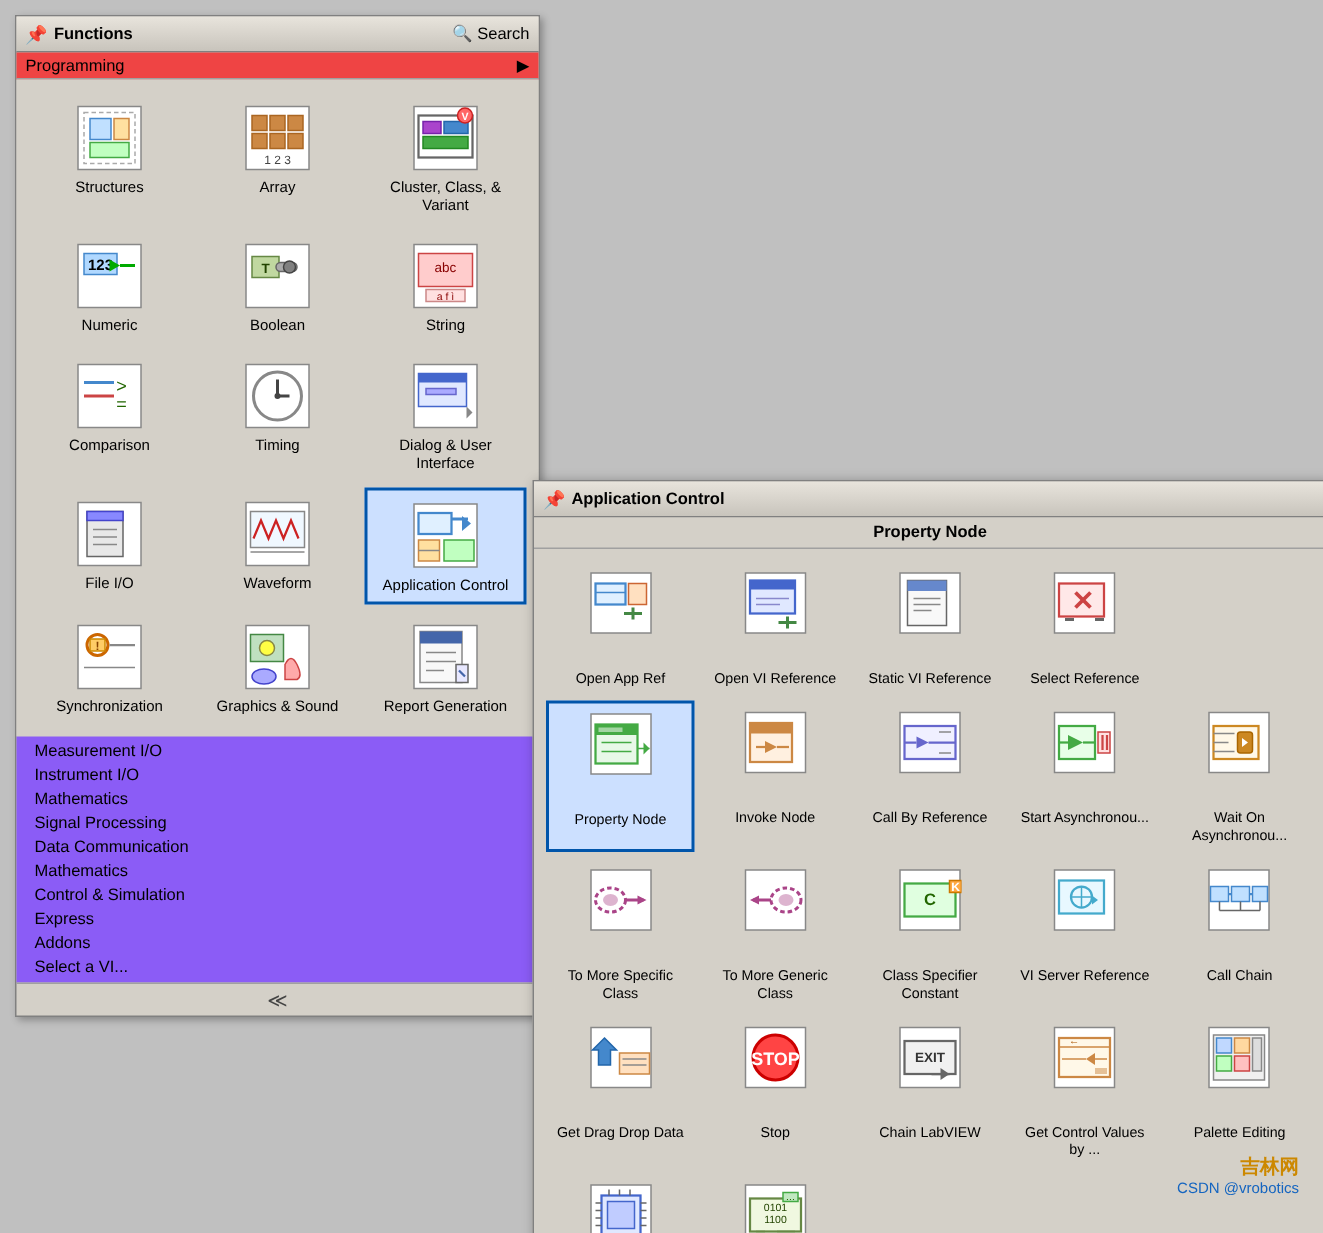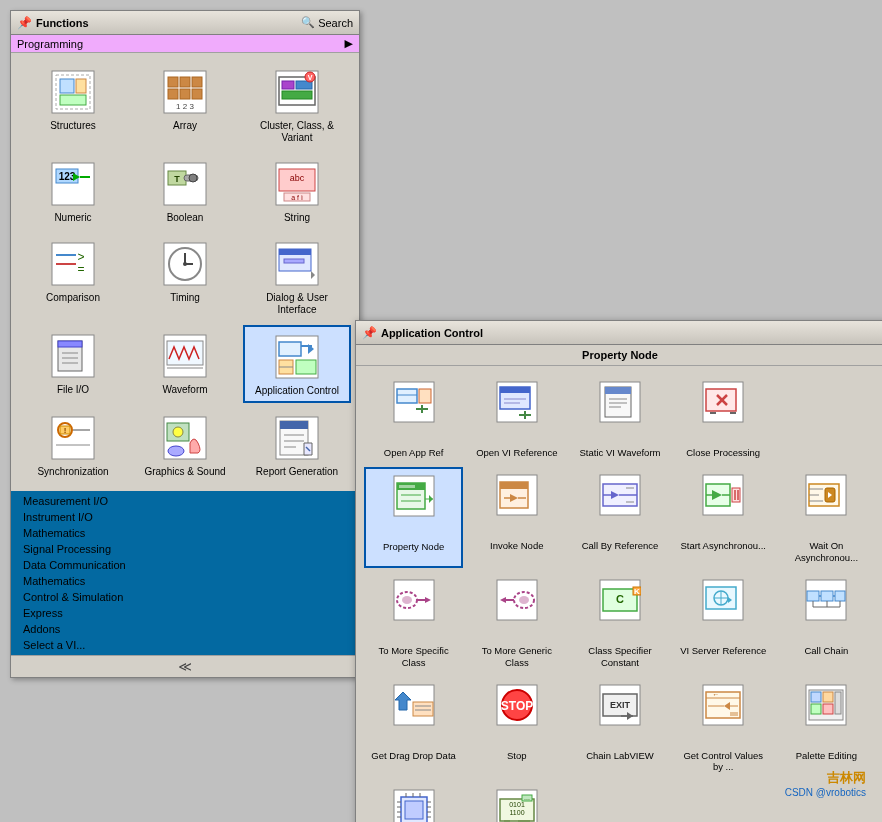--- a/index.html
+++ b/index.html
@@ -57,21 +57,21 @@
       gap: 3px;
       background: none;
       border: none;
       cursor: pointer;
       font-size: 11px;
       color: #000;
     }
 
     .panel-subtitle {
       padding: 2px 6px;
-      background: #f0abfc;
+      background: #ef4444;
       font-size: 11px;
       display: flex;
       align-items: center;
       justify-content: space-between;
       border-bottom: 1px solid #a0a0a0;
     }
 
     .panel-content {
       display: grid;
       grid-template-columns: repeat(3, 1fr);
@@ -107,21 +107,21 @@
     .panel-item .item-label {
       font-size: 10px;
       text-align: center;
       line-height: 1.2;
       color: #000;
     }
 
     
     .panel-list {
       padding: 2px 0;
-      background: #0369a1;
+      background: #8b5cf6;
     }
 
     .panel-list-item {
       padding: 2px 12px;
       cursor: pointer;
       font-size: 11px;
       color: #000;
     }
 
     .panel-footer {
@@ -498,35 +498,35 @@
       <div class="icon-box">
         <svg width="42" height="42" viewBox="0 0 42 42">
           <rect x="1" y="1" width="40" height="40" fill="white" stroke="#888" stroke-width="1"></rect>
           <rect x="6" y="6" width="26" height="30" fill="#f8f8f8" stroke="#666" stroke-width="1"></rect>
           <rect x="6" y="6" width="26" height="7" fill="#6688cc"></rect>
           <line x1="10" y1="18" x2="28" y2="18" stroke="#888" stroke-width="1"></line>
           <line x1="10" y1="22" x2="28" y2="22" stroke="#888" stroke-width="1"></line>
           <line x1="10" y1="26" x2="22" y2="26" stroke="#888" stroke-width="1"></line>
         </svg>
       </div>
-      <span class="item-label">Static VI Waveform</span>
+      <span class="item-label">Static VI Reference</span>
     </div>
 
     <div class="app-item">
       <div class="icon-box">
         <svg width="42" height="42" viewBox="0 0 42 42">
           <rect x="1" y="1" width="40" height="40" fill="white" stroke="#888" stroke-width="1"></rect>
           <rect x="4" y="8" width="30" height="22" fill="#ffe8e8" stroke="#cc4444" stroke-width="1.5"></rect>
           <line x1="15" y1="14" x2="25" y2="24" stroke="#cc4444" stroke-width="2.5"></line>
           <line x1="25" y1="14" x2="15" y2="24" stroke="#cc4444" stroke-width="2.5"></line>
           <line x1="8" y1="32" x2="14" y2="32" stroke="#666" stroke-width="2"></line>
           <line x1="28" y1="32" x2="34" y2="32" stroke="#666" stroke-width="2"></line>
         </svg>
       </div>
-      <span class="item-label">Close Processing</span>
+      <span class="item-label">Select Reference</span>
     </div>
 
     <div class="app-item">
       <div class="icon-box"></div>
       <span class="item-label"></span>
     </div>
 
     <div class="app-item selected">
       <div class="icon-box">
         <svg width="42" height="42" viewBox="0 0 42 42">

